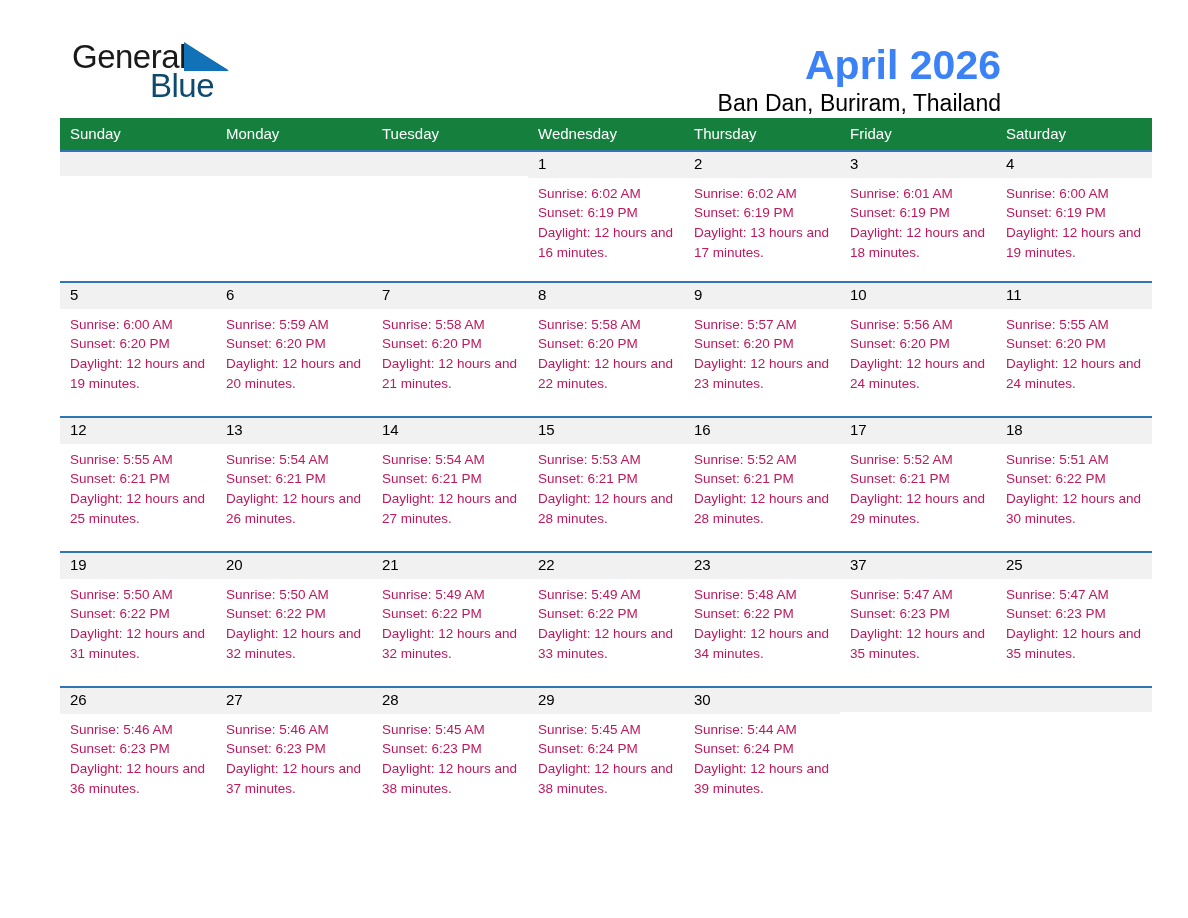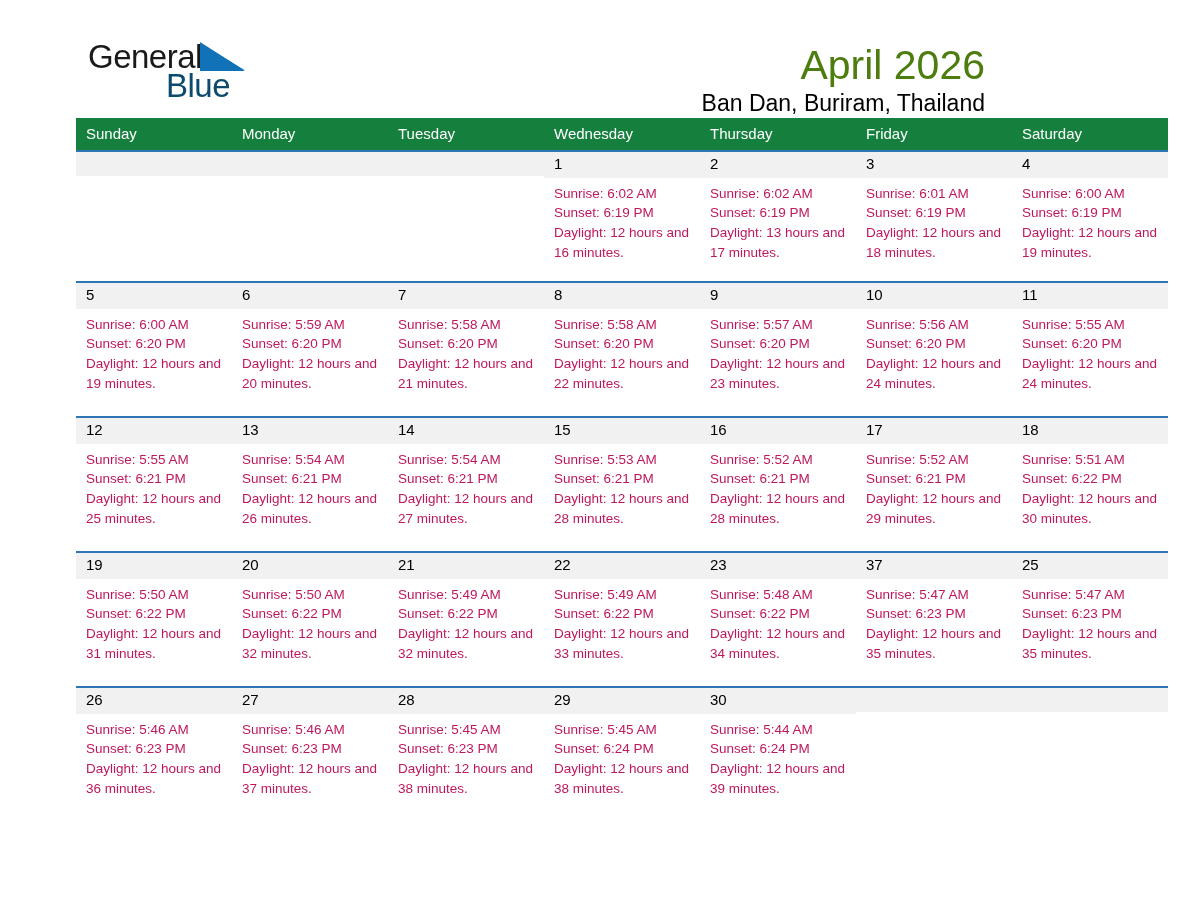--- a/index.html
+++ b/index.html
@@ -14,21 +14,21 @@
     height: 918px;
     font-family: "Liberation Sans", sans-serif;
     color: #000000;
     overflow: hidden;
   }
 
   .page {
     position: relative;
     width: 1061px;
     height: 918px;
-    padding: 0 76px;
+    padding: 0 60px;
   }
 
   
   .masthead {
     display: flex;
     align-items: flex-start;
     justify-content: space-between;
     padding-top: 40px;
     height: 118px;
   }
@@ -65,22 +65,22 @@
     margin-top: -4px;
     display: block;
   }
 
   .title-block {
     text-align: right;
     padding-top: 4px;
   }
   .month-title {
     font-size: 41px;
-    font-weight: normal;
-    color: #4d7c0f;
+    font-weight: bold;
+    color: #3b82f6;
     line-height: 1.05;
     margin: 0;
     letter-spacing: 0px;
   }
   .location {
     font-size: 23px;
     font-weight: normal;
     color: #000;
     margin: 4px 0 0 0;
     line-height: 1.1;

